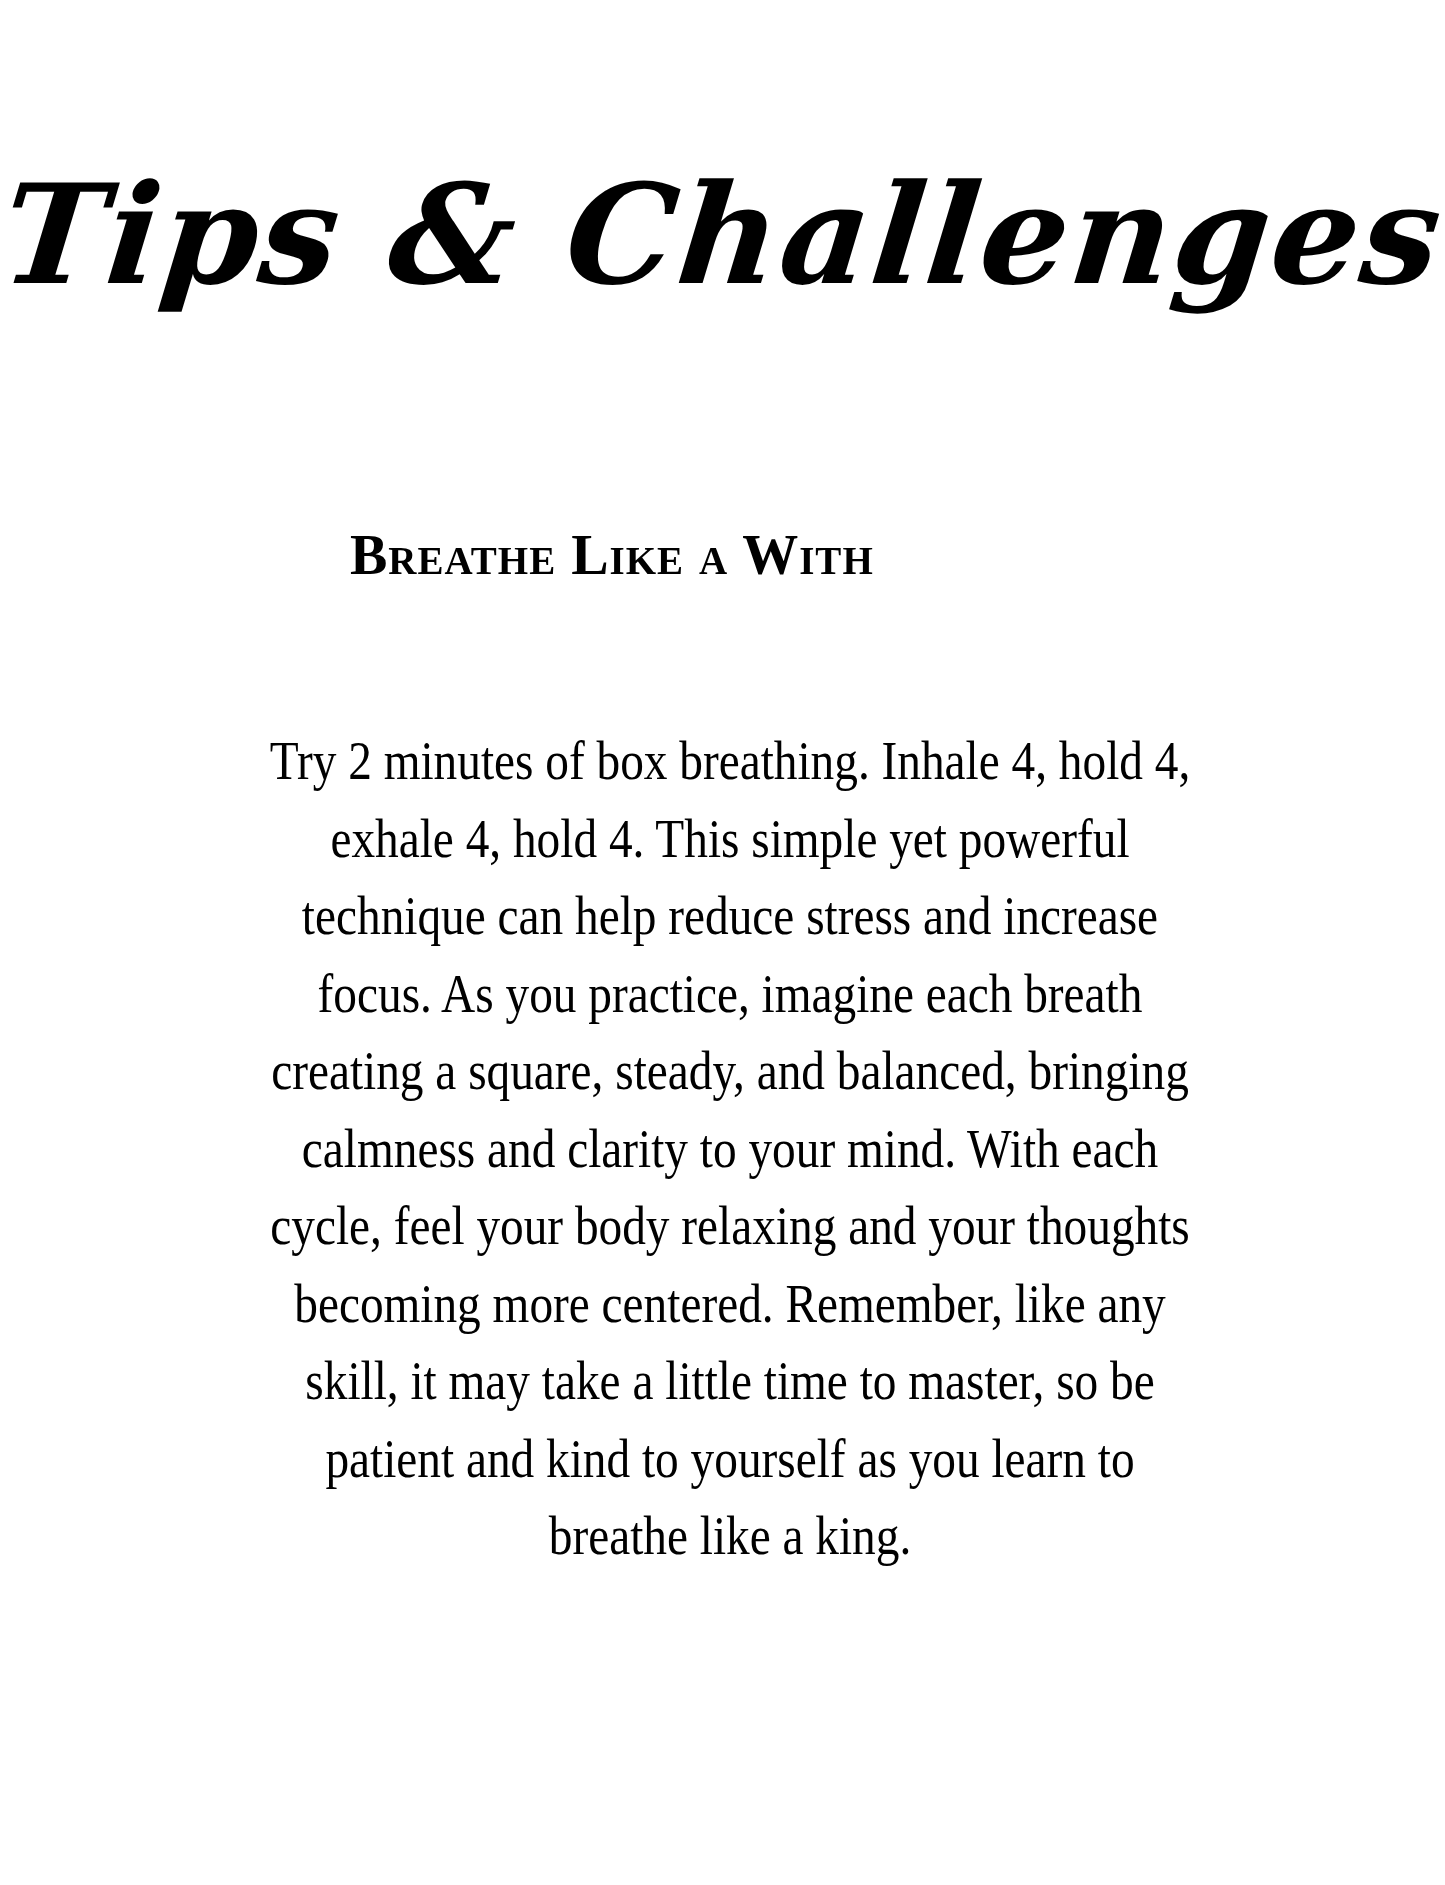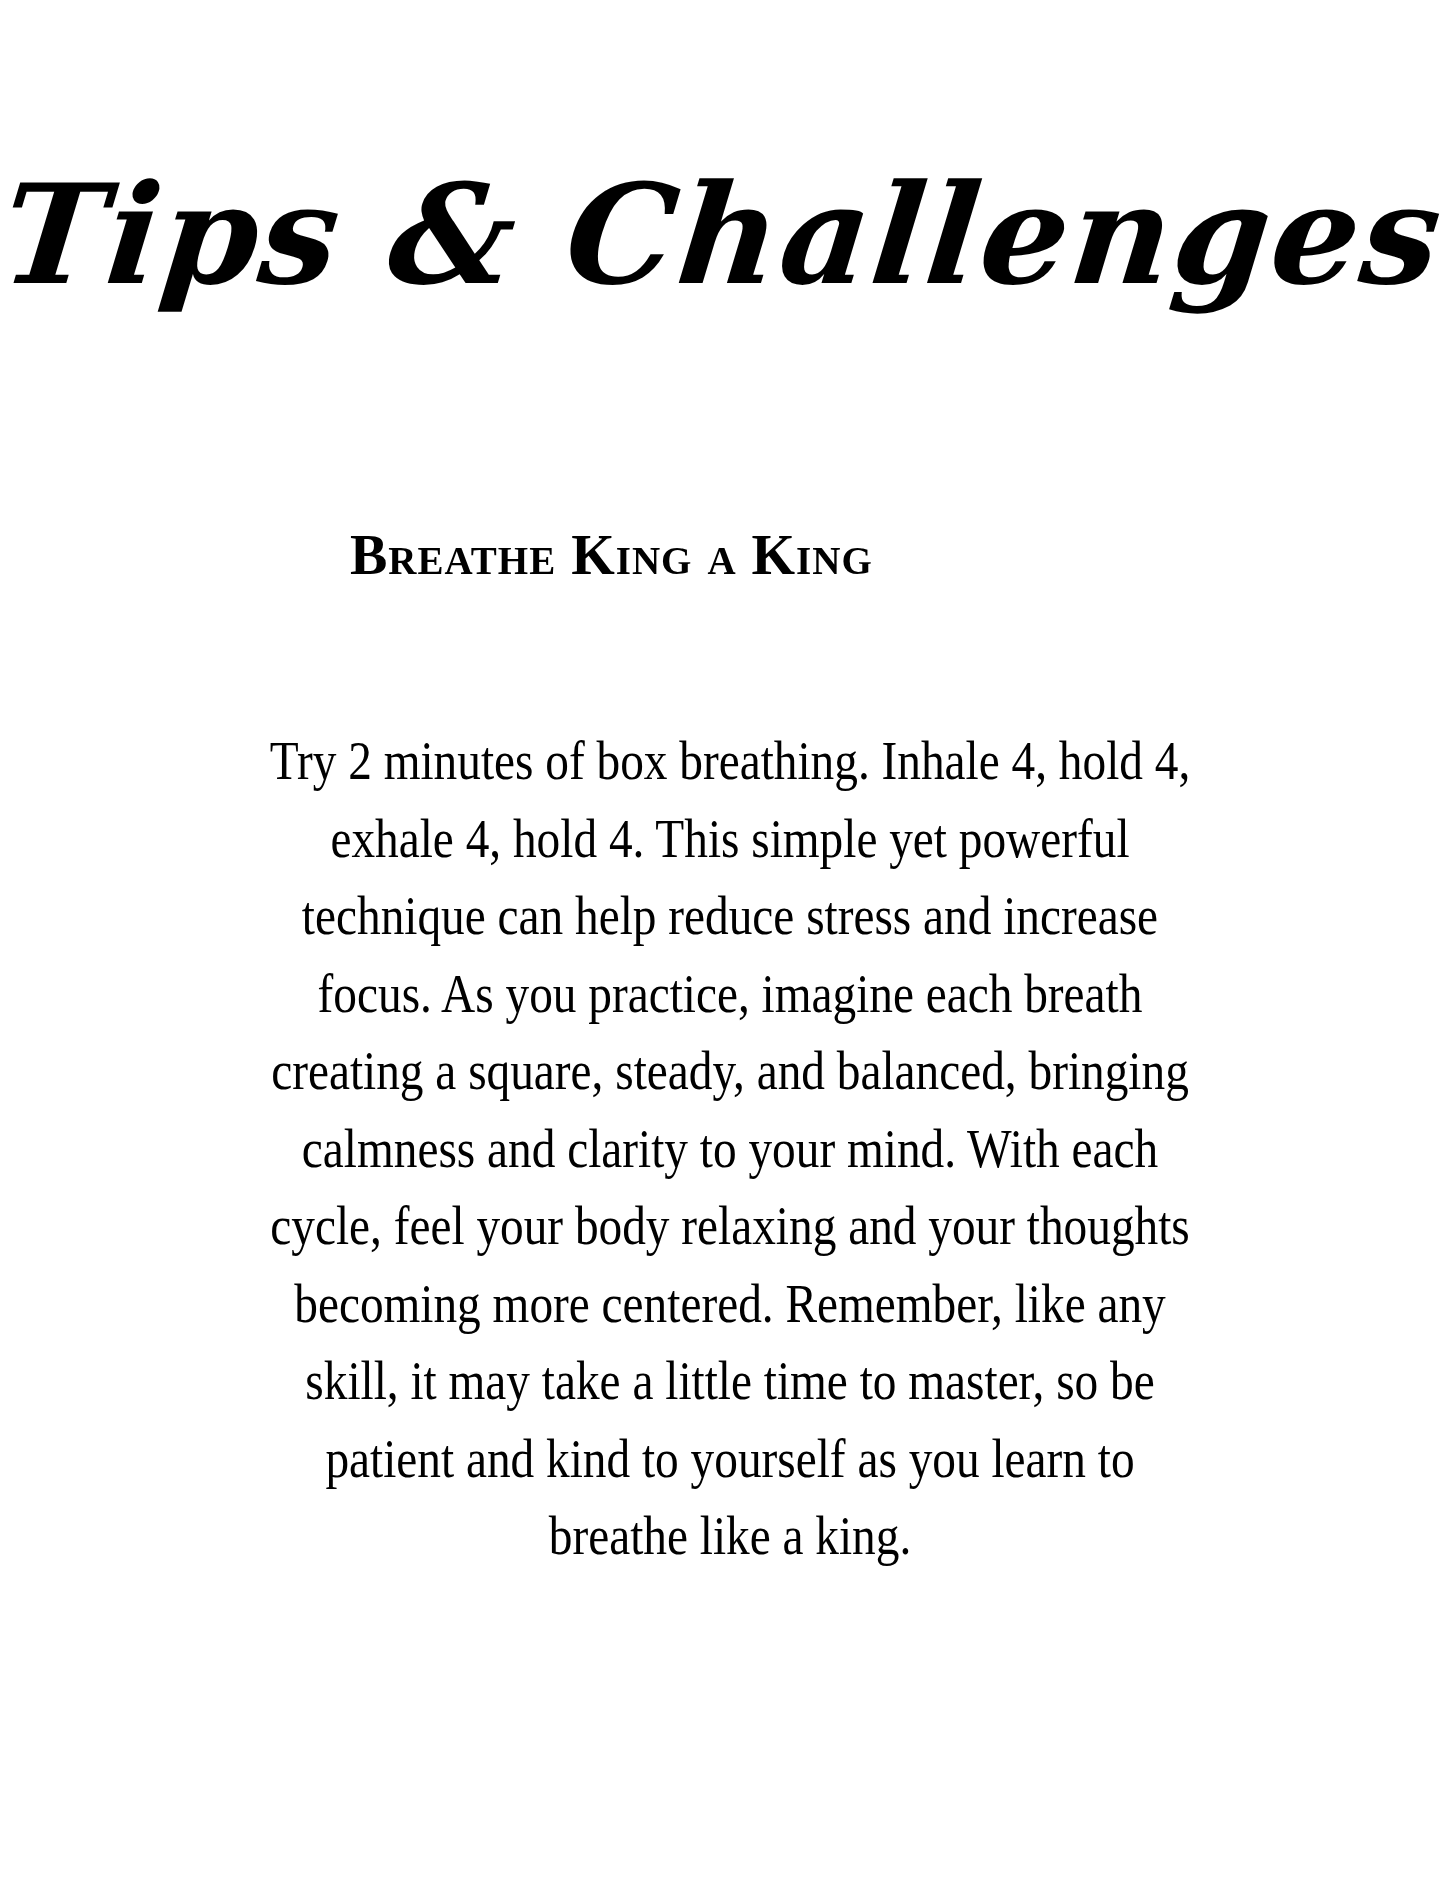--- a/index.html
+++ b/index.html
@@ -57,21 +57,21 @@
     .body-text span {
       display: block;
       white-space: nowrap;
     }
   </style>
 </head>
 <body>
 
 <h1 class="page-title">Tips &amp; Challenges</h1>
 
-<h2 class="section-heading">Breathe King a King</h2>
+<h2 class="section-heading">Breathe Like a With</h2>
 
 <div class="body-text">
   <span>Try 2 minutes of box breathing. Inhale 4, hold 4,</span>
   <span>exhale 4, hold 4. This simple yet powerful</span>
   <span>technique can help reduce stress and increase</span>
   <span>focus. As you practice, imagine each breath</span>
   <span>creating a square, steady, and balanced, bringing</span>
   <span>calmness and clarity to your mind. With each</span>
   <span>cycle, feel your body relaxing and your thoughts</span>
   <span>becoming more centered. Remember, like any</span>

